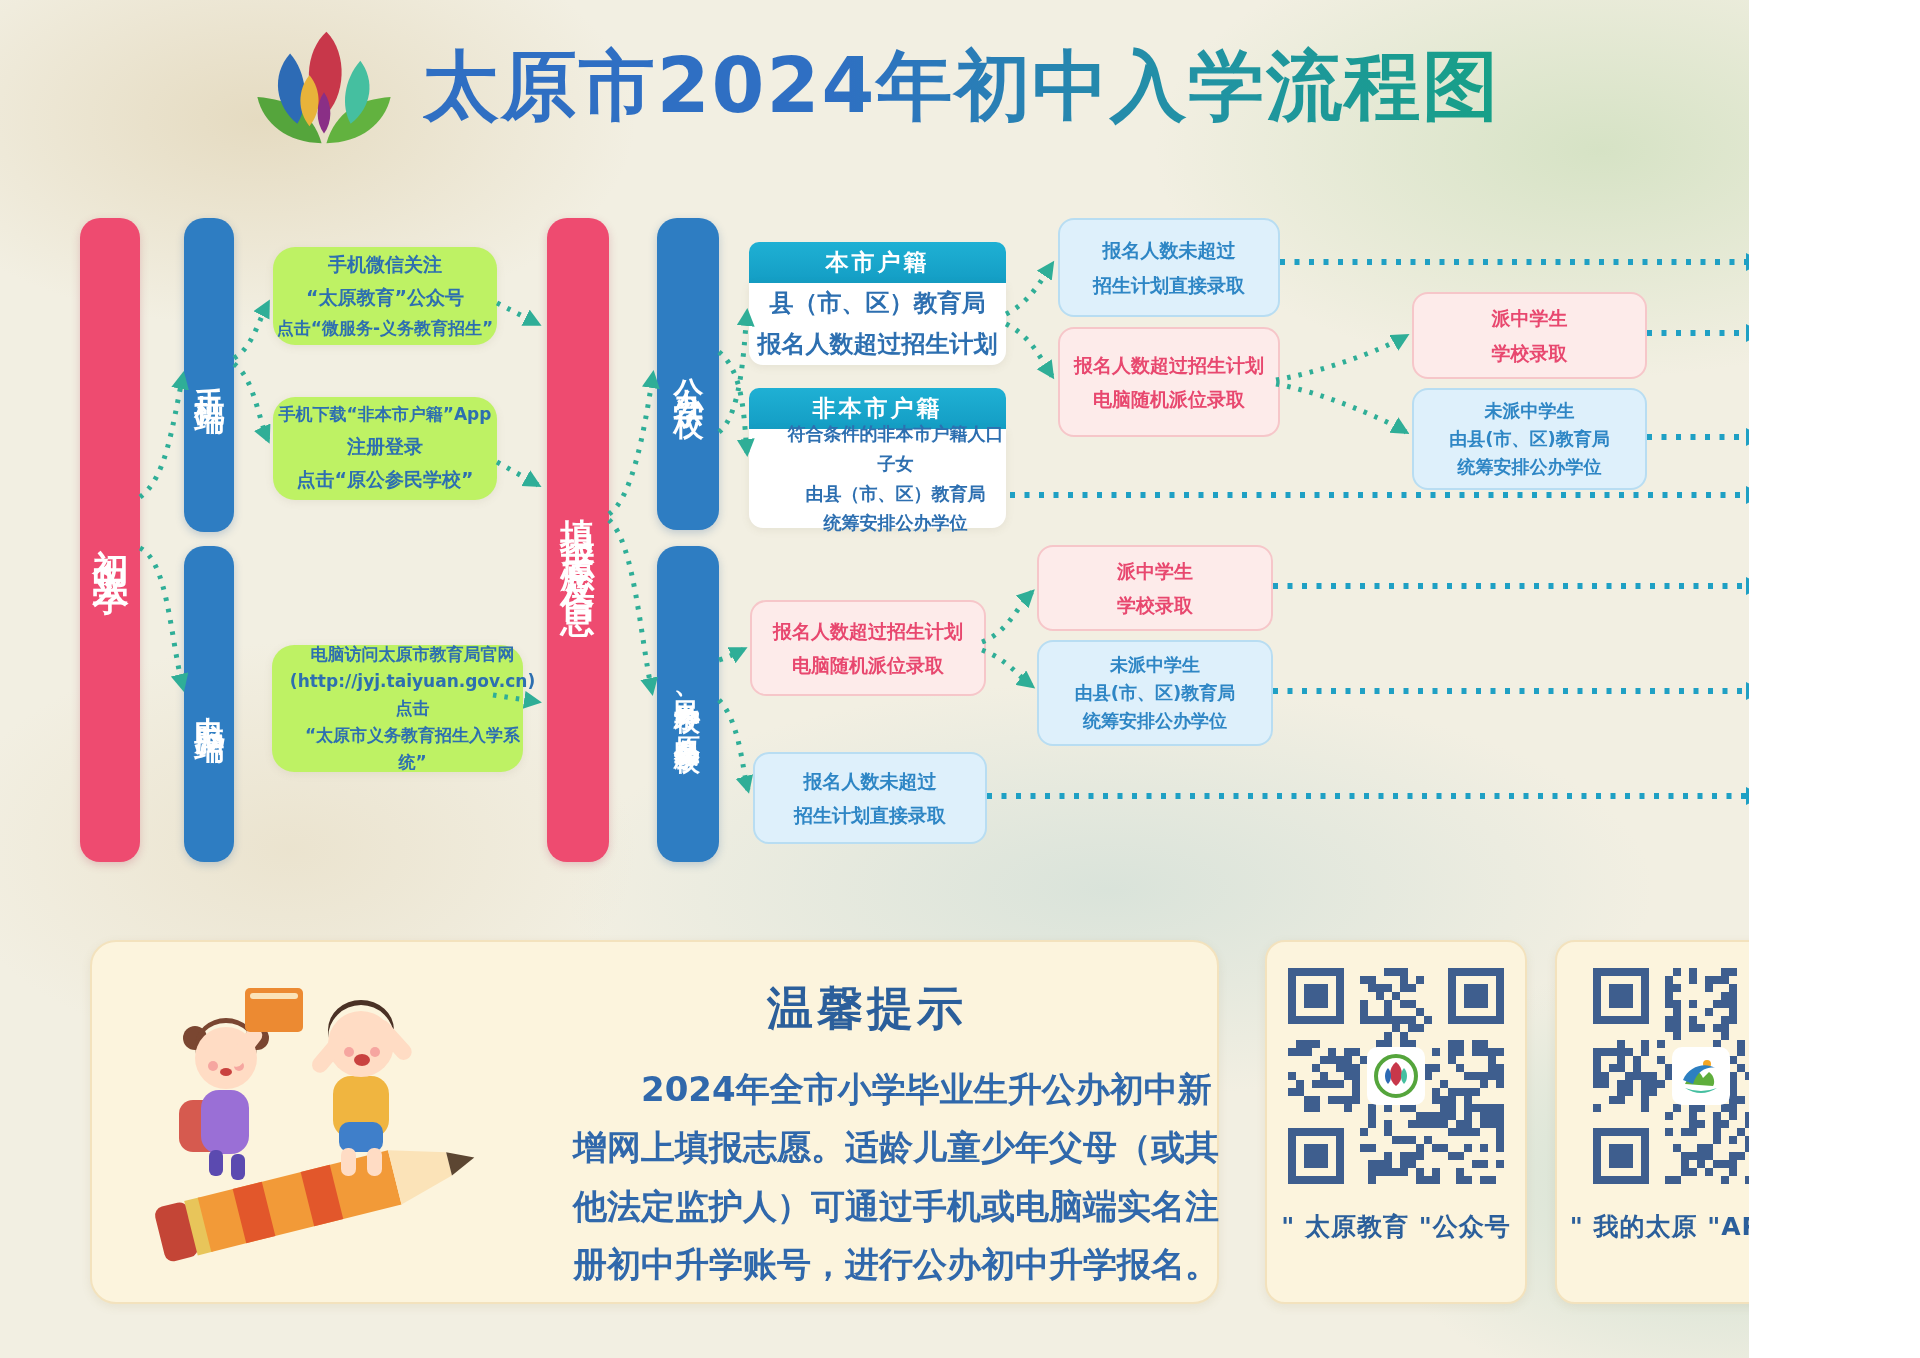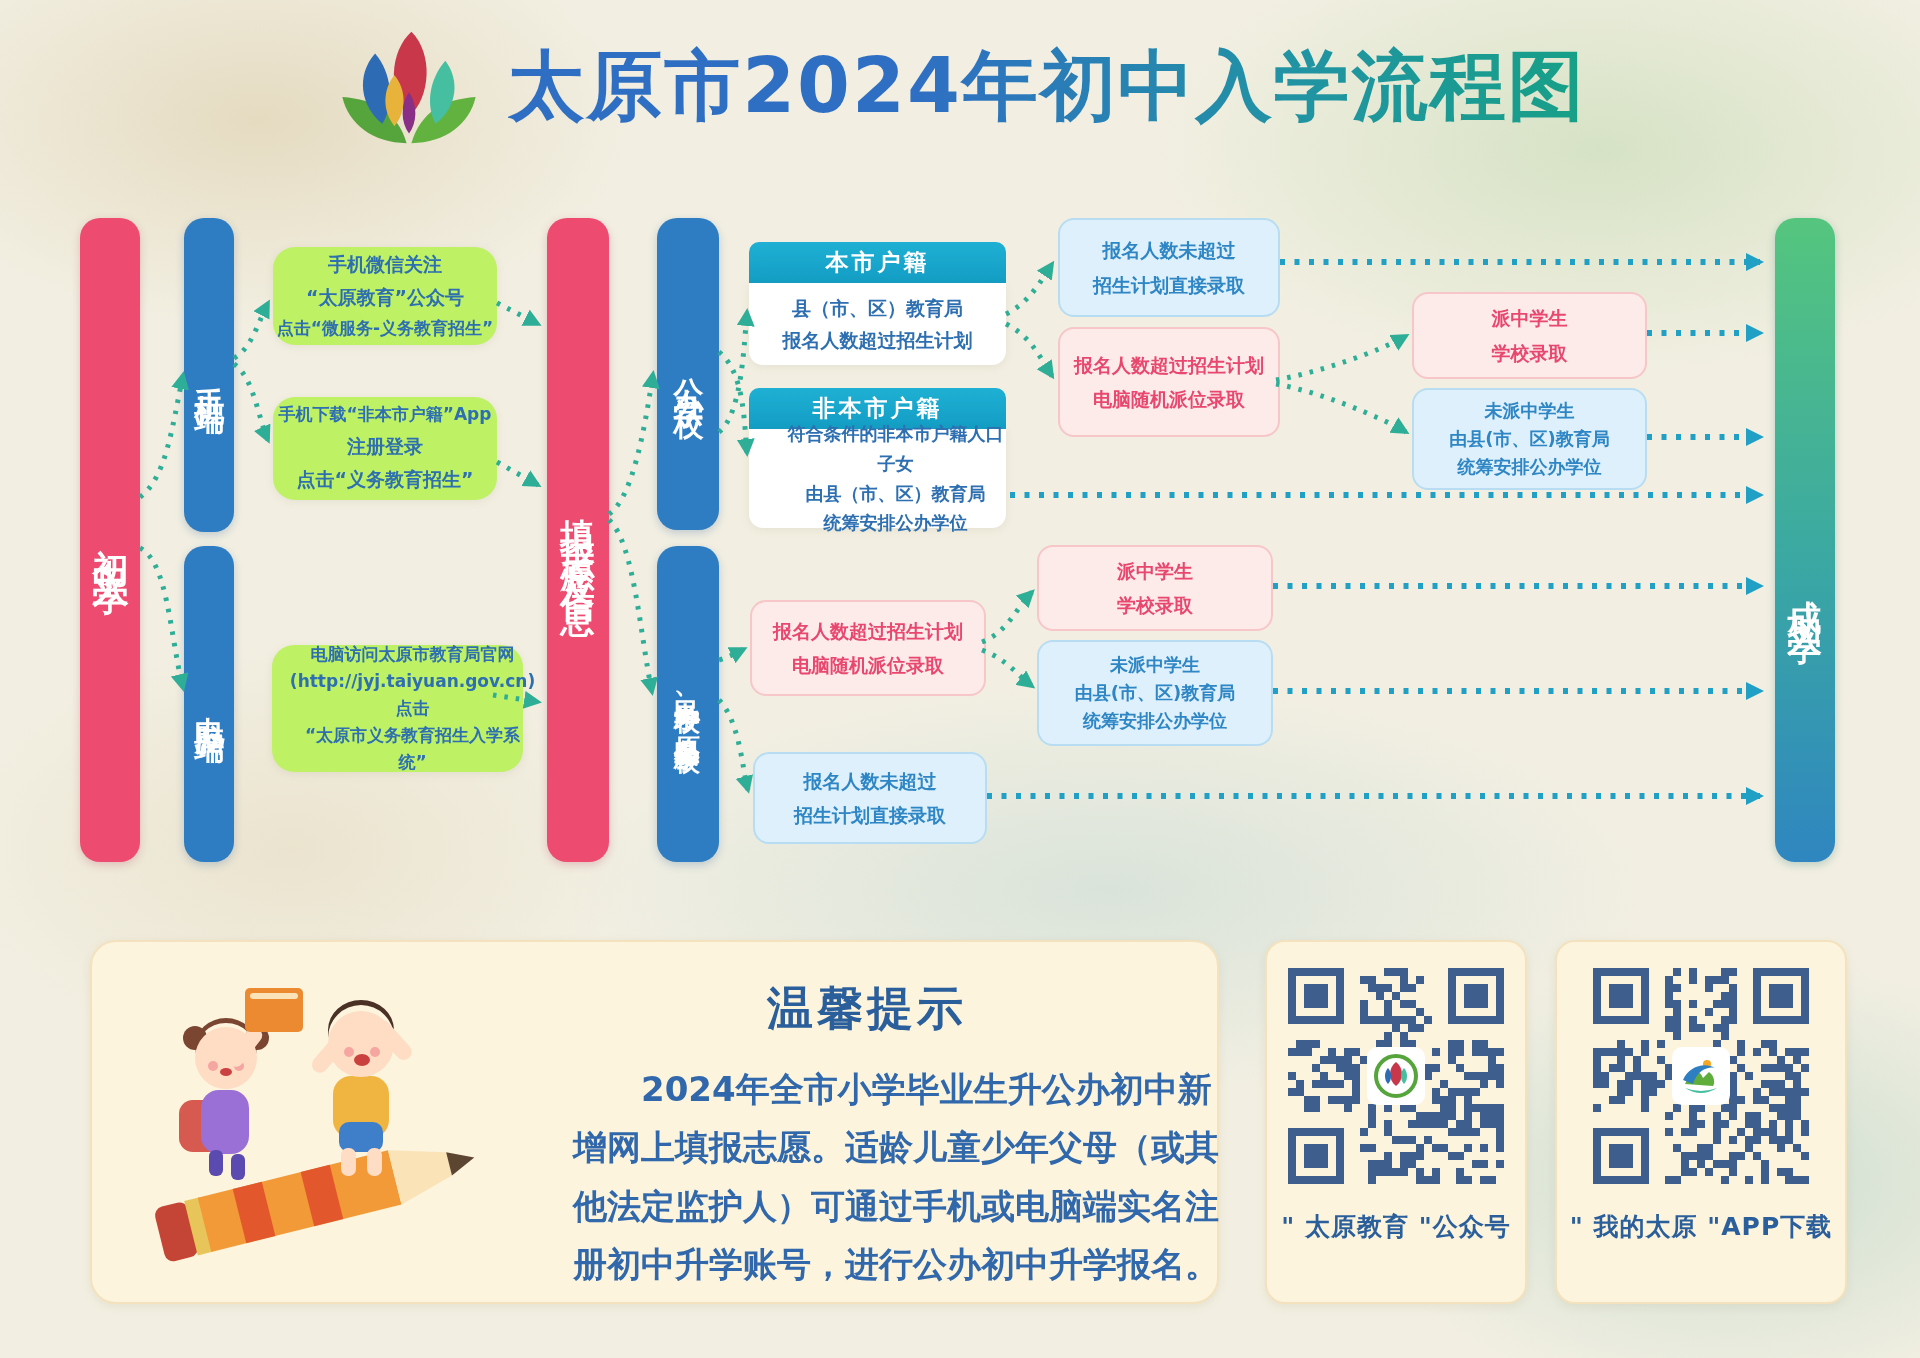--- a/index.html
+++ b/index.html
@@ -1,17 +1,17 @@
 <!DOCTYPE html>
 <html><head>
 <meta charset="utf-8">
 <style>
   html,body{margin:0;padding:0;}
   body{font-family:"DejaVu Sans","Liberation Sans",sans-serif;}
-  .canvas{position:relative;width:1920px;height:1358px;background:#f2efe2;overflow:hidden;}
+  .canvas{position:relative;width:1749px;height:1358px;background:#f2efe2;overflow:hidden;}
   .wash{position:absolute;pointer-events:none;}
   
   .title-row{position:absolute;left:0;top:22px;width:100%;display:flex;justify-content:center;align-items:center;gap:24px;}
   .title-row h1{margin:0;font-size:76px;font-weight:bold;letter-spacing:2px;
     background:linear-gradient(90deg,#2f6fc3 0%,#2f6fc3 38%,#2193a4 72%,#17a087 100%);
     -webkit-background-clip:text;background-clip:text;color:transparent;}
   
   .vbar{position:absolute;border-radius:20px;color:#fff;font-weight:bold;
     display:flex;align-items:center;justify-content:center;
     writing-mode:vertical-rl;text-orientation:upright;letter-spacing:10px;}
@@ -20,21 +20,21 @@
   .vbar.grad{background:linear-gradient(180deg,#55c57e 0%,#3aa7a4 55%,#2f86c0 100%);box-shadow:0 3px 8px rgba(50,130,120,.3);}
   
   .wbox,.bbox,.pbox{position:absolute;display:flex;flex-direction:column;justify-content:center;align-items:center;text-align:center;}
   .wbox{background:#bef264;border-radius:22px;color:#2d6fb0;font-size:19px;font-weight:600;line-height:1.75;box-shadow:0 2px 8px rgba(120,110,80,.10);}
   .bbox{background:#def0fb;border:2px solid #b8ddf2;border-radius:16px;color:#2e86c5;font-size:19px;font-weight:600;line-height:1.8;}
   .pbox{background:#fdebea;border:2px solid #f6c6c9;border-radius:16px;color:#e8486f;font-size:19px;font-weight:600;line-height:1.8;}
   .wbox span,.bbox span,.pbox span{display:block;}
   .hcard{position:absolute;}
   .hcard .hhead{background:linear-gradient(180deg,#1fb0d4,#139dc4);border-radius:10px 10px 0 0;color:#fff;
     font-size:23px;font-weight:bold;letter-spacing:3px;display:flex;align-items:center;justify-content:center;height:41px;}
-  .hcard .hbody{background:#ffffff;border-radius:0 0 14px 14px;color:#2d6fb0;font-size:19px;font-weight:600;
+  .hcard .hbody{background:#ffffff;border-radius:0 0 14px 14px;color:#2d6fb0;font-size:24px;font-weight:600;
     display:flex;flex-direction:column;justify-content:center;align-items:center;text-align:center;box-shadow:0 2px 8px rgba(120,110,80,.10);}
   .hcard .hbody span{display:block;}
   
   svg.flow-arrows{position:absolute;left:0;top:0;pointer-events:none;}
   .arr-g{fill:none;stroke:#2fae97;stroke-width:5;stroke-dasharray:3.5 8;}
   .arr-b{fill:none;stroke:#1fa0c4;stroke-width:6;stroke-dasharray:5 9.5;}
   
   .notice-card{position:absolute;left:90px;top:940px;width:1125px;height:360px;background:#fcf4dd;
     border:2px solid #f3e2bd;border-radius:26px;box-shadow:0 3px 10px rgba(150,130,80,.12);}
   .notice-title{position:absolute;left:430px;top:36px;width:690px;text-align:center;
@@ -86,21 +86,21 @@
   <div class="vbar grad" style="left:1775px;top:218px;width:60px;height:644px;font-size:34px;padding-top:105px;box-sizing:border-box;">成功入学</div>
 
   <div class="wbox" style="left:273px;top:247px;width:224px;height:98px;">
     <span>手机微信关注</span>
     <span>“太原教育”公众号</span>
     <span style="font-size:17px;">点击“微服务-义务教育招生”</span>
   </div>
   <div class="wbox" style="left:273px;top:397px;width:224px;height:103px;">
     <span style="font-size:17px;">手机下载“非本市户籍”App</span>
     <span>注册登录</span>
-    <span>点击“义务教育招生”</span>
+    <span>点击“原公参民学校”</span>
   </div>
   <div class="wbox" style="left:272px;top:645px;width:221px;height:127px;font-size:17px;line-height:1.6;padding-left:30px;">
     <span>电脑访问太原市教育局官网</span>
     <span>(http://jyj.taiyuan.gov.cn)</span>
     <span>点击</span>
     <span>“太原市义务教育招生入学系统”</span>
   </div>
 
   <div class="hcard" style="left:749px;top:242px;width:257px;">
     <div class="hhead">本市户籍</div>

